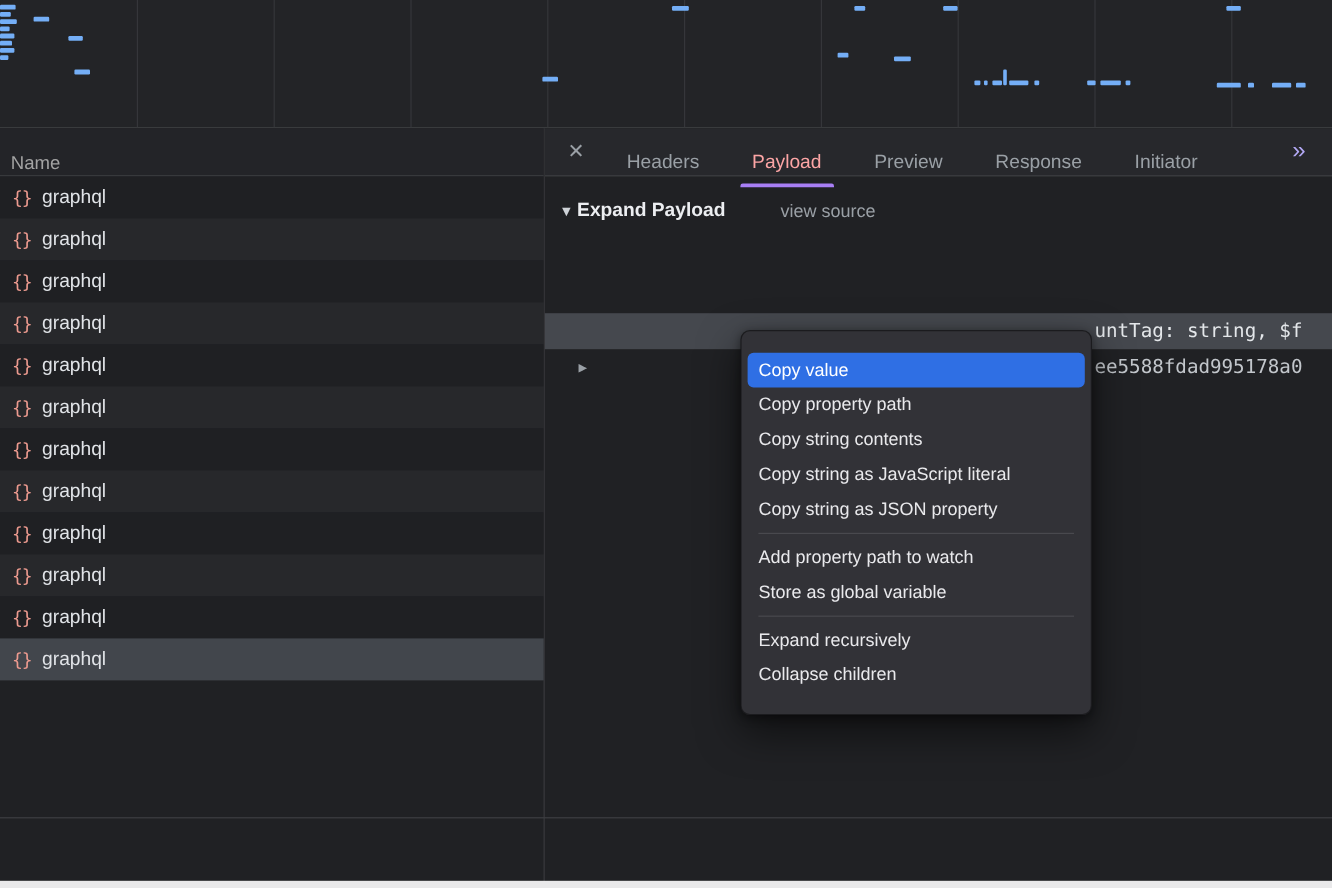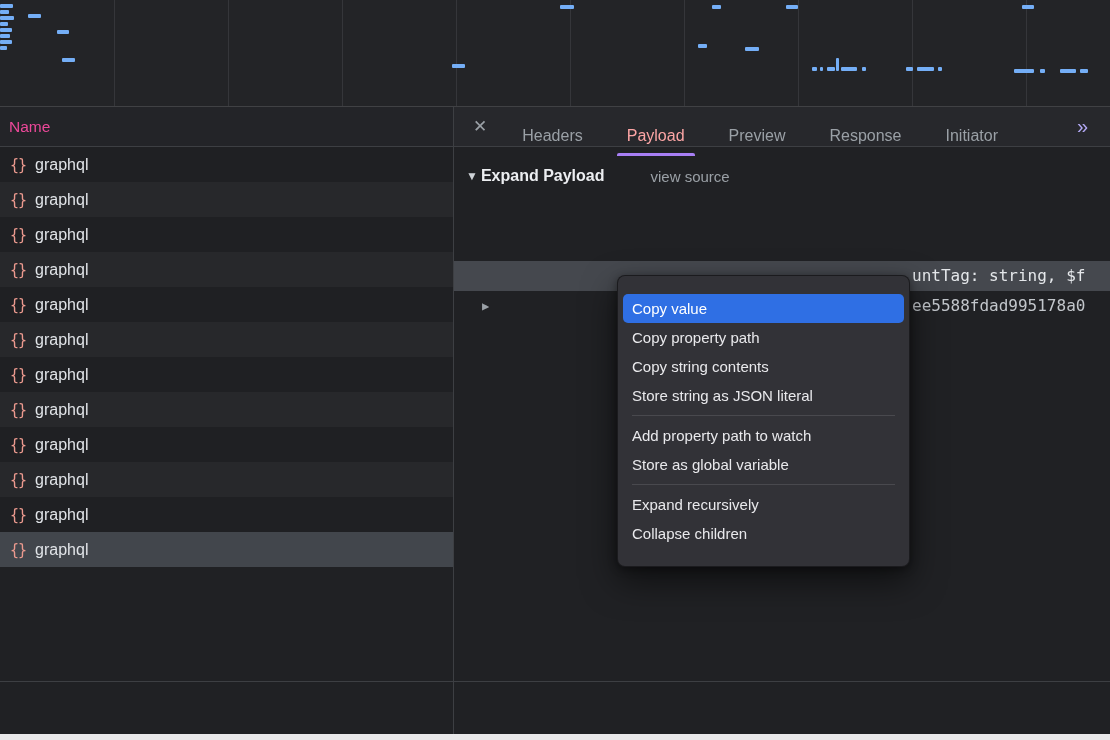--- a/index.html
+++ b/index.html
@@ -8,21 +8,21 @@
 
   
   .overview{position:absolute;top:0;left:0;width:1110px;height:106px;background:#232427;border-bottom:1px solid #404144;overflow:hidden;}
   .gridline{position:absolute;top:0;bottom:0;width:1px;background:#35363a;}
   .tbar{position:absolute;height:4px;border-radius:1px;background:var(--bar-blue,#74aef6);}
 
   
   .left-pane{position:absolute;top:107px;left:0;width:453px;bottom:0;background:#202124;border-right:1px solid #3d3f43;}
   .right-pane{position:absolute;top:107px;left:454px;right:0;bottom:0;background:#202124;}
 
-  .name-header{height:40px;box-sizing:border-box;border-bottom:1px solid #3d3f43;display:flex;align-items:center;padding-left:9px;color:#ec4899;font-size:15.5px;background:#232428;}
+  .name-header{height:40px;box-sizing:border-box;border-bottom:1px solid #3d3f43;display:flex;align-items:flex-end;padding-left:9px;color:#a3a3a3;font-size:15.5px;background:#232428;}
 
   .req-row{height:35px;display:flex;align-items:center;padding-left:10px;background:#1f2023;color:#e1e4e8;font-size:16px;}
   .req-row.alt{background:#27282b;}
   .req-row.selected{background:#42464c;}
   .req-icon{color:var(--icon,#ec9a8f);font-family:"DejaVu Sans Mono",monospace;font-size:15px;margin-right:9px;letter-spacing:-1px;}
 
   
   .tabbar{height:40px;box-sizing:border-box;border-bottom:1px solid #3d3f43;display:flex;align-items:center;background:#27282c;padding-left:14px;}
   .close-btn{color:#9aa0a6;font-size:17px;padding:0 13px 0 5px;}
   .tab{height:40px;line-height:40px;padding:0 22px;font-size:16px;color:#9aa0a6;position:relative;white-space:nowrap;margin-top:18px;}
@@ -201,21 +201,22 @@
   </div>
 
   <div class="footer-divider"></div>
   <div class="page-strip"></div>
 
   <div class="context-menu">
     <div class="menu-items">
         <div class="menu-item highlighted">Copy value</div>
         <div class="menu-item">Copy property path</div>
         <div class="menu-item">Copy string contents</div>
-        <div class="menu-item">Store string as JSON literal</div>
+        <div class="menu-item">Copy string as JavaScript literal</div>
+        <div class="menu-item">Copy string as JSON property</div>
         <div class="menu-sep"></div>
         <div class="menu-item">Add property path to watch</div>
         <div class="menu-item">Store as global variable</div>
         <div class="menu-sep"></div>
         <div class="menu-item">Expand recursively</div>
         <div class="menu-item">Collapse children</div>
       </div>
   </div>
 
 </div>

